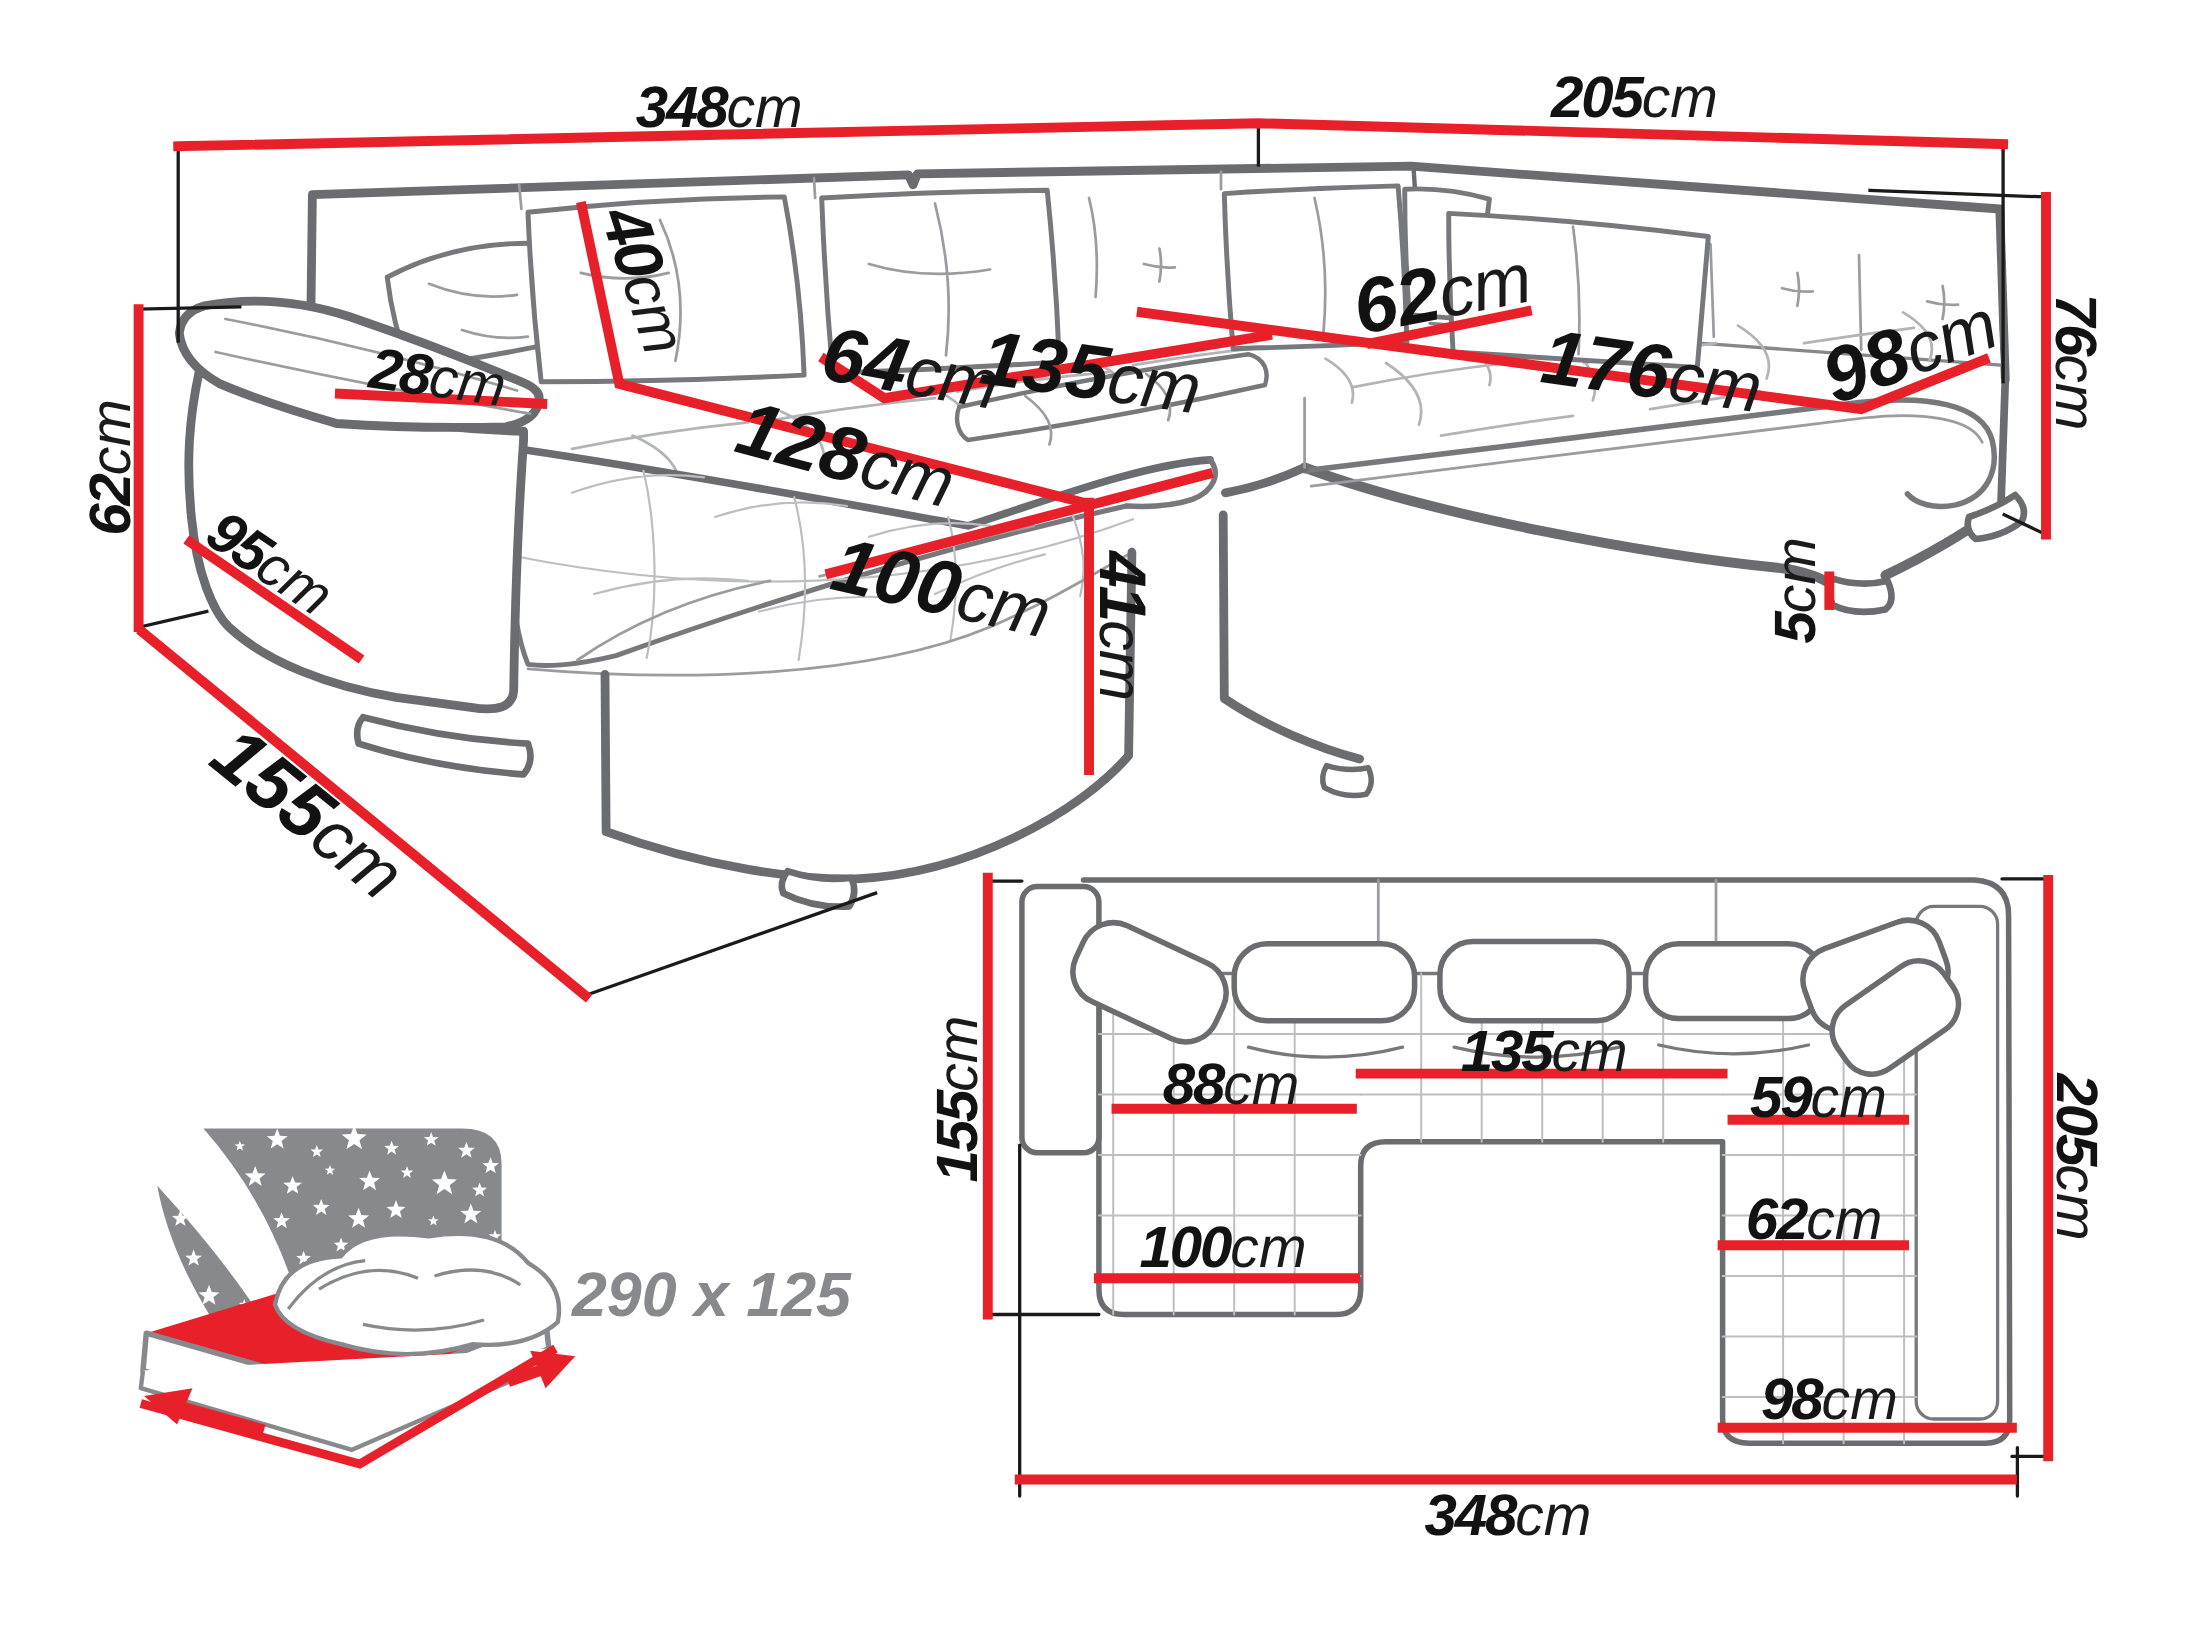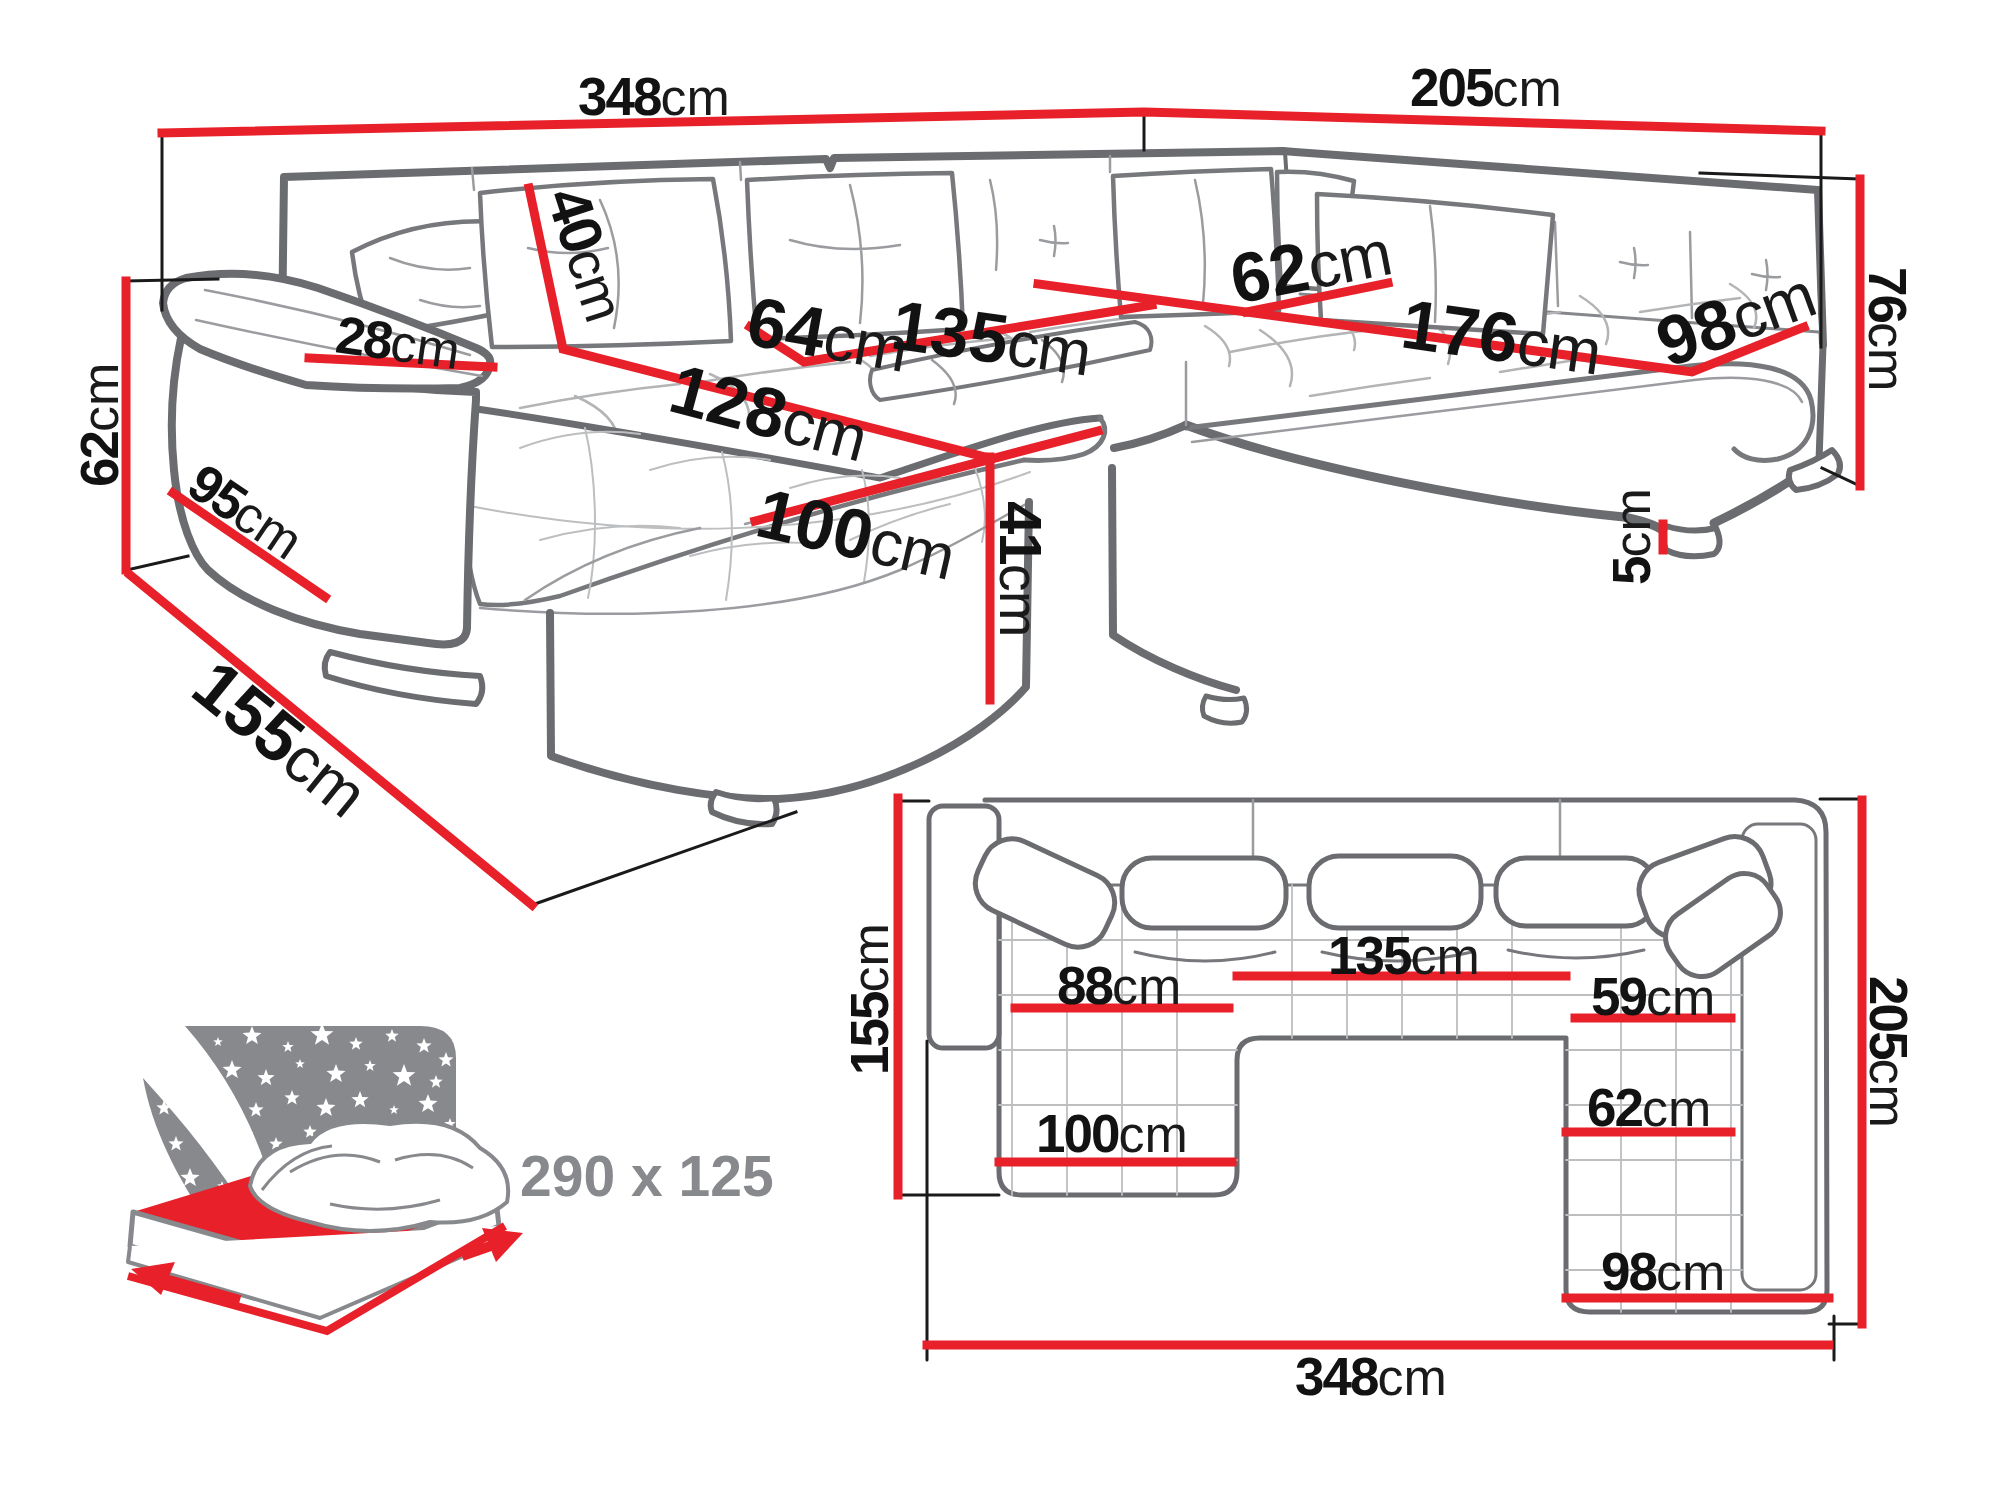--- a/index.html
+++ b/index.html
@@ -1,16 +1,16 @@
 <!DOCTYPE html>
 <html><head>
 <meta charset="utf-8">
 <style>
   html,body{margin:0;padding:0;background:#fff;}
-  #page{width:2000px;height:1500px;position:relative;background:#ffffff;overflow:hidden;}
+  #page{width:2000px;height:1500px;position:relative;background:#ffffff;overflow:hidden;font-style:italic;}
   svg{position:absolute;top:0;left:0;}
   text{font-family:"Liberation Sans", sans-serif;}
   .n{font-weight:bold;font-size:53px;fill:#121212;letter-spacing:-2px;}
   .u{font-weight:normal;font-size:52px;fill:#1a1a1a;letter-spacing:0px;}
   .gtxt{font-weight:bold;font-size:57px;fill:#87898c;letter-spacing:0px;}
   .nb{font-weight:bold;font-size:70px;fill:#121212;letter-spacing:0px;}
   .ub{font-weight:normal;font-size:64px;fill:#1a1a1a;letter-spacing:-1px;}
   .n2{font-weight:bold;font-size:60px;fill:#121212;letter-spacing:-2px;}
   .u2{font-weight:normal;font-size:56px;fill:#1a1a1a;letter-spacing:-1px;}
 </style>

